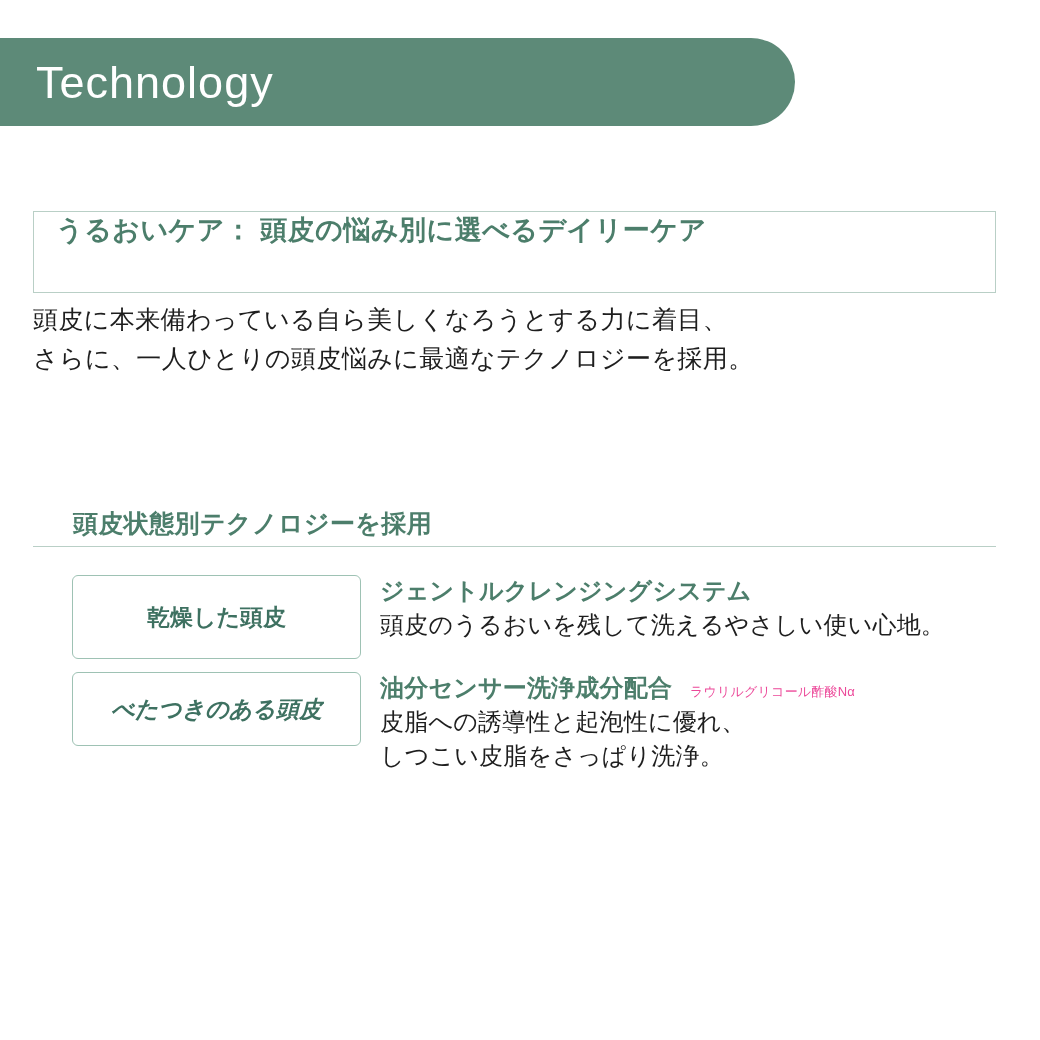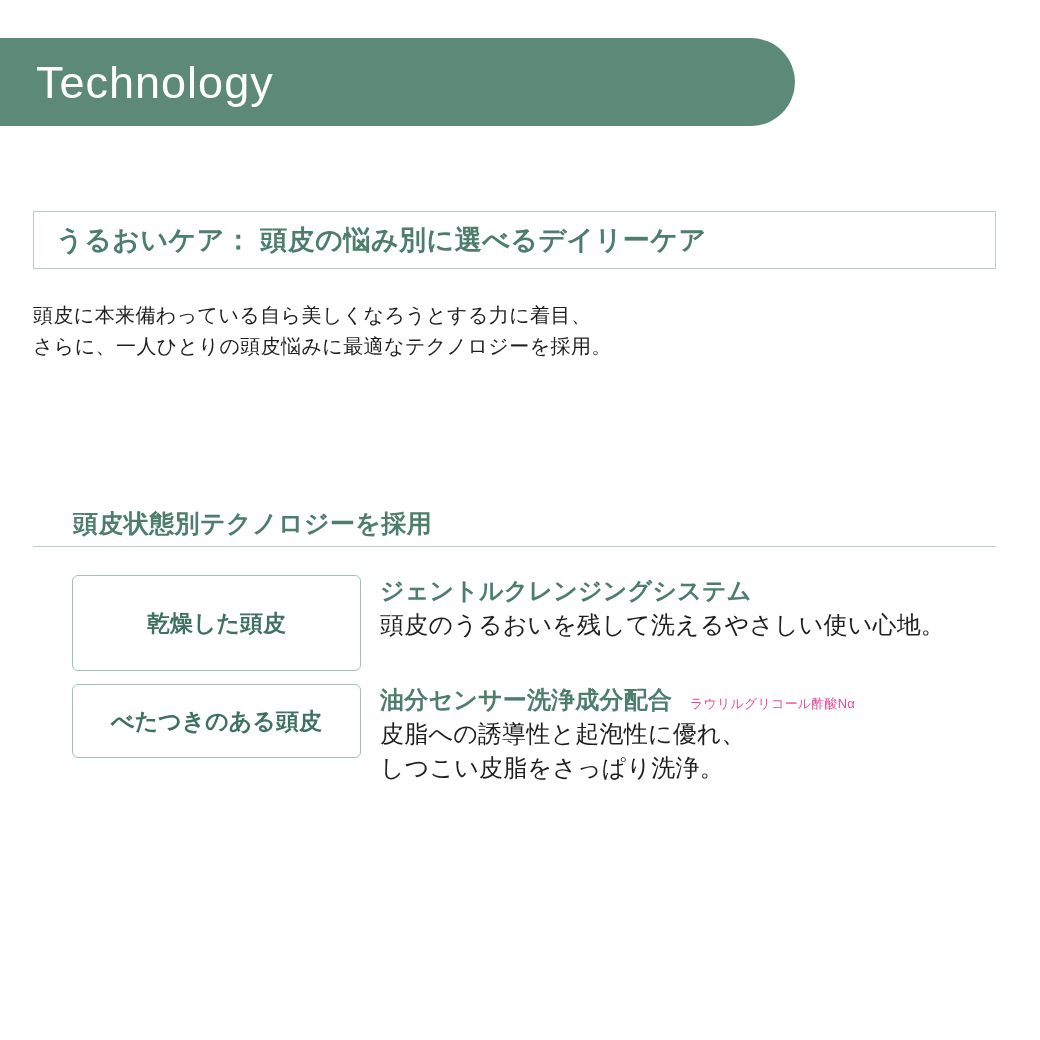--- a/index.html
+++ b/index.html
@@ -37,41 +37,40 @@
     font-weight: 400;
     line-height: 1;
   }
 
   
   .section-box {
     position: absolute;
     left: 33px;
     top: 211px;
     width: 963px;
-    height: 58px;
+    height: 82px;
     box-sizing: border-box;
     border: 1px solid #b9cfc6;
     display: flex;
-    align-items: center;
   }
   .section-box-title {
     color: #4c7e6b;
     font-size: 27px;
     font-weight: 700;
     margin-left: 22px;
     letter-spacing: 0.5px;
   }
 
   
   .lead {
     position: absolute;
     left: 33px;
     top: 300px;
     width: 960px;
-    font-size: 20px;
+    font-size: 25px;
     line-height: 1.56;
     color: #1e1e1e;
     letter-spacing: 0.4px;
   }
   .lead div { white-space: nowrap; }
 
   
   .sub-heading-wrap {
     position: absolute;
     left: 33px;
@@ -148,22 +147,22 @@
   .row-desc {
     color: #1e1e1e;
     font-size: 24px;
     line-height: 1.42;
     letter-spacing: 0.2px;
     margin-top: 2px;
   }
   .row-desc div { white-space: nowrap; }
 
   
-  .row-1 .row-chip { height: 96px; }
-  .row-2 .row-chip { height: 74px; }
+  .row-1 .row-chip { height: 84px; }
+  .row-2 .row-chip { height: 74px; font-style: italic; }
   .row-3 .row-chip { height: 74px; }
 </style>
 </head>
 <body>
 
 <div class="header-banner">
   <div class="header-title">Technology</div>
 </div>
 
 <div class="section-box">

